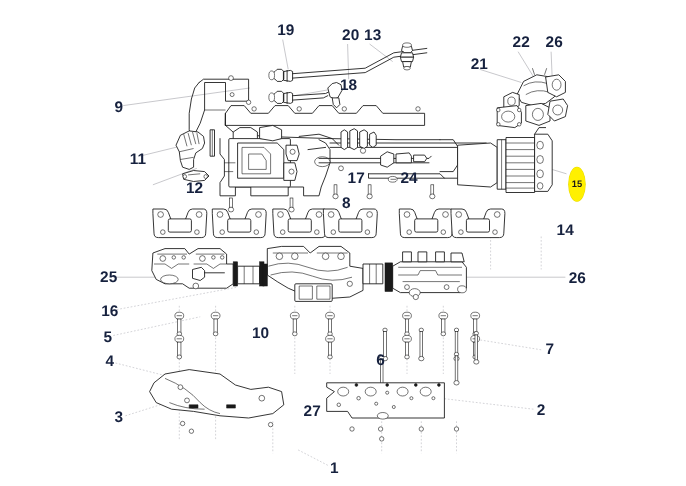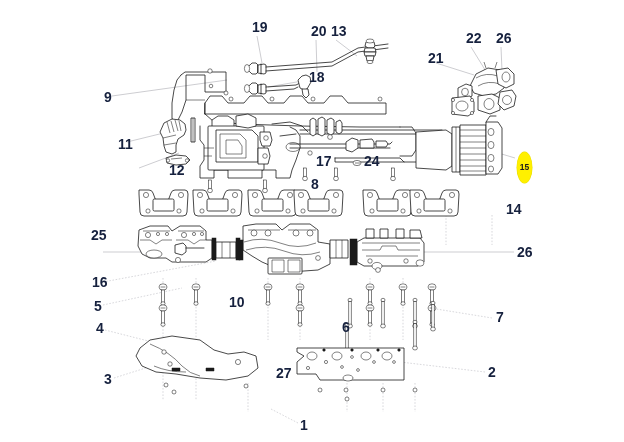--- a/index.html
+++ b/index.html
@@ -429,21 +429,21 @@
   <div class="lbl" style="left:496px;top:34px;">26</div>
   <div class="lbl" style="left:428px;top:54px;">21</div>
   <div class="lbl" style="left:309px;top:73px;">18</div>
   <div class="lbl" style="left:118px;top:140px;">11</div>
   <div class="lbl" style="left:130px;top:166px;margin-left:39px;">12</div>
   <div class="lbl" style="left:316px;top:157px;">17</div>
   <div class="lbl" style="left:311px;top:180px;">8</div>
   <div class="lbl" style="left:364px;top:157px;">24</div>
   <div class="lbl hl" style="left:517px;top:152px;">15</div>
   <div class="lbl" style="left:506px;top:205px;">14</div>
-  <div class="lbl" style="left:91px;top:231px;">25</div>
+  <div class="lbl" style="left:91px;top:247px;">25</div>
   <div class="lbl" style="left:517px;top:248px;">26</div>
   <div class="lbl" style="left:92px;top:278px;">16</div>
   <div class="lbl" style="left:94px;top:302px;">5</div>
   <div class="lbl" style="left:229px;top:298px;">10</div>
   <div class="lbl" style="left:342px;top:323px;">6</div>
   <div class="lbl" style="left:496px;top:313px;">7</div>
   <div class="lbl" style="left:96px;top:324px;">4</div>
   <div class="lbl" style="left:104px;top:375px;">3</div>
   <div class="lbl" style="left:276px;top:369px;">27</div>
   <div class="lbl" style="left:488px;top:368px;">2</div>

